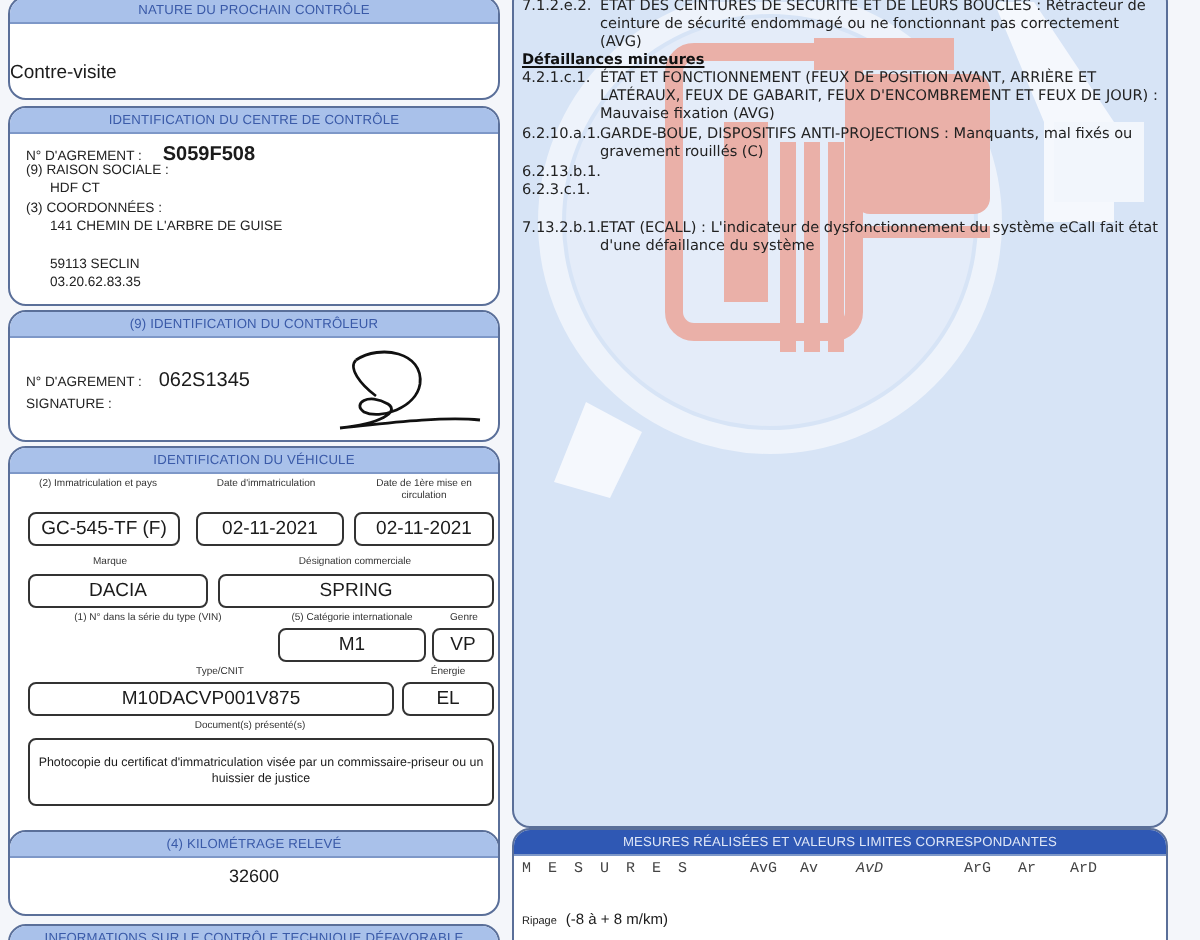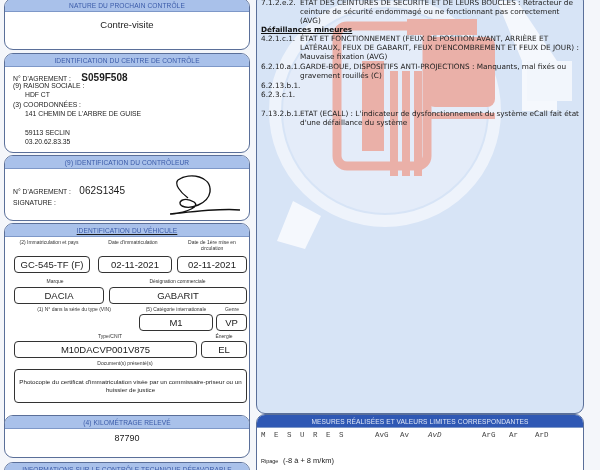--- a/index.html
+++ b/index.html
@@ -23,21 +23,21 @@
   .heading-minor { position: absolute; left: 4px; top: 31px; font-size: 7.3px; font-weight: bold; text-decoration: underline; color: #111; }
 
   #measures { position: absolute; left: 256px; top: 414px; width: 328px; height: 70px; background: #fff; border: 1px solid #5a6f99; border-radius: 9px 9px 0 0; overflow: hidden; }
   .mono { font-family: "Liberation Mono", monospace; font-size: 7.5px; color: #444; position: absolute; }
 </style>
 </head>
 <body>
 
 <div class="panel" style="left:4px; top:-2px; width:246px; height:52px;">
   <div class="phead">NATURE DU PROCHAIN CONTRÔLE</div>
-  <div class="txt" style="left:0; width:244px; top:20px; text-align:center; font-size:9.5px;">Contre-visite</div>
+  <div class="txt" style="left:0; width:244px; top:32px; font-size:9.5px;">Contre-visite</div>
 </div>
 
 <div class="panel" style="left:4px; top:53px; width:246px; height:100px;">
   <div class="phead">IDENTIFICATION DU CENTRE DE CONTRÔLE</div>
   <div class="txt" style="left:8px; top:13px;">
     <span class="lbl">N° D'AGREMENT :</span>
     <span style="font-size:10px; font-weight:bold; margin-left:6px;">S059F508</span>
   </div>
   <div class="txt lbl" style="left:8px; top:28px;">(9) RAISON SOCIALE :</div>
   <div class="txt lbl" style="left:20px; top:37px;">HDF CT</div>
@@ -53,55 +53,55 @@
     <span class="lbl">N° D'AGREMENT :</span>
     <span style="font-size:10px; margin-left:4px;">062S1345</span>
   </div>
   <div class="txt lbl" style="left:8px; top:43px;">SIGNATURE :</div>
   <svg style="position:absolute; left:145px; top:16px;" width="95" height="46" viewBox="0 0 95 46">
     <path d="M28 8 C 40 0, 62 4, 60 20 C 58 32, 40 38, 32 34 C 26 30, 34 24, 44 30 C 50 34, 40 40, 20 42 C 40 40, 70 36, 90 38" fill="none" stroke="#111" stroke-width="1.4"></path>
     <path d="M28 8 C 24 12, 30 20, 38 26" fill="none" stroke="#111" stroke-width="1.3"></path>
   </svg>
 </div>
 
-<div class="panel" style="left:4px; top:223px; width:246px; height:212px;text-decoration:underline;">
+<div class="panel" style="left:4px; top:223px; width:246px; height:212px;">
   <div class="phead">IDENTIFICATION DU VÉHICULE</div>
   <div class="small" style="left:4px; top:15px; width:80px;">(2) Immatriculation et pays</div>
   <div class="small" style="left:88px; top:15px; width:80px;">Date d'immatriculation</div>
   <div class="small" style="left:172px; top:15px; width:70px;">Date de 1ère mise en circulation</div>
 
   <div class="box" style="left:9px; top:32px; width:76px;">GC-545-TF (F)</div>
   <div class="box" style="left:93px; top:32px; width:74px;">02-11-2021</div>
   <div class="box" style="left:172px; top:32px; width:70px;">02-11-2021</div>
 
   <div class="small" style="left:10px; top:54px; width:80px;">Marque</div>
   <div class="small" style="left:105px; top:54px; width:135px;">Désignation commerciale</div>
   <div class="box" style="left:9px; top:63px; width:90px;">DACIA</div>
-  <div class="box" style="left:104px; top:63px; width:138px;">GABARIT</div>
+  <div class="box" style="left:104px; top:63px; width:138px;">SPRING</div>
 
   <div class="small" style="left:14px; top:82px; width:110px;">(1) N° dans la série du type (VIN)</div>
   <div class="small" style="left:134px; top:82px; width:74px;">(5) Catégorie internationale</div>
   <div class="small" style="left:212px; top:82px; width:30px;">Genre</div>
   <div class="box" style="left:134px; top:90px; width:74px;">M1</div>
   <div class="box" style="left:211px; top:90px; width:31px;">VP</div>
 
   <div class="small" style="left:50px; top:109px; width:110px;">Type/CNIT</div>
   <div class="small" style="left:196px; top:109px; width:46px;">Énergie</div>
   <div class="box" style="left:9px; top:117px; width:183px;">M10DACVP001V875</div>
   <div class="box" style="left:196px; top:117px; width:46px;">EL</div>
 
   <div class="small" style="left:50px; top:136px; width:140px;">Document(s) présenté(s)</div>
   <div style="position:absolute; left:9px; top:145px; width:233px; height:34px; border:1.2px solid #333; border-radius:4px; display:flex; align-items:center; justify-content:center; text-align:center; padding:0 2px;">
     <span style="font-size:6.2px; line-height:8px; font-family:'Liberation Sans', sans-serif;">Photocopie du certificat d'immatriculation visée par un commissaire-priseur ou un huissier de justice</span>
   </div>
 </div>
 
 <div class="panel" style="left:4px; top:415px; width:246px; height:43px;">
   <div class="phead">(4) KILOMÉTRAGE RELEVÉ</div>
-  <div class="txt" style="left:0; width:244px; top:17px; text-align:center; font-size:9px;">87790</div>
+  <div class="txt" style="left:0; width:244px; top:17px; text-align:center; font-size:9px;">32600</div>
 </div>
 
 <div class="panel" style="left:4px; top:462px; width:246px; height:20px;">
   <div class="phead">INFORMATIONS SUR LE CONTRÔLE TECHNIQUE DÉFAVORABLE</div>
 </div>
 
 <div id="right">
 
   <svg style="position:absolute; left:0; top:8px;" width="328" height="280" viewBox="0 0 328 280">
     <circle cx="128" cy="110" r="110" fill="none" stroke="#eef3fb" stroke-width="12"></circle>

